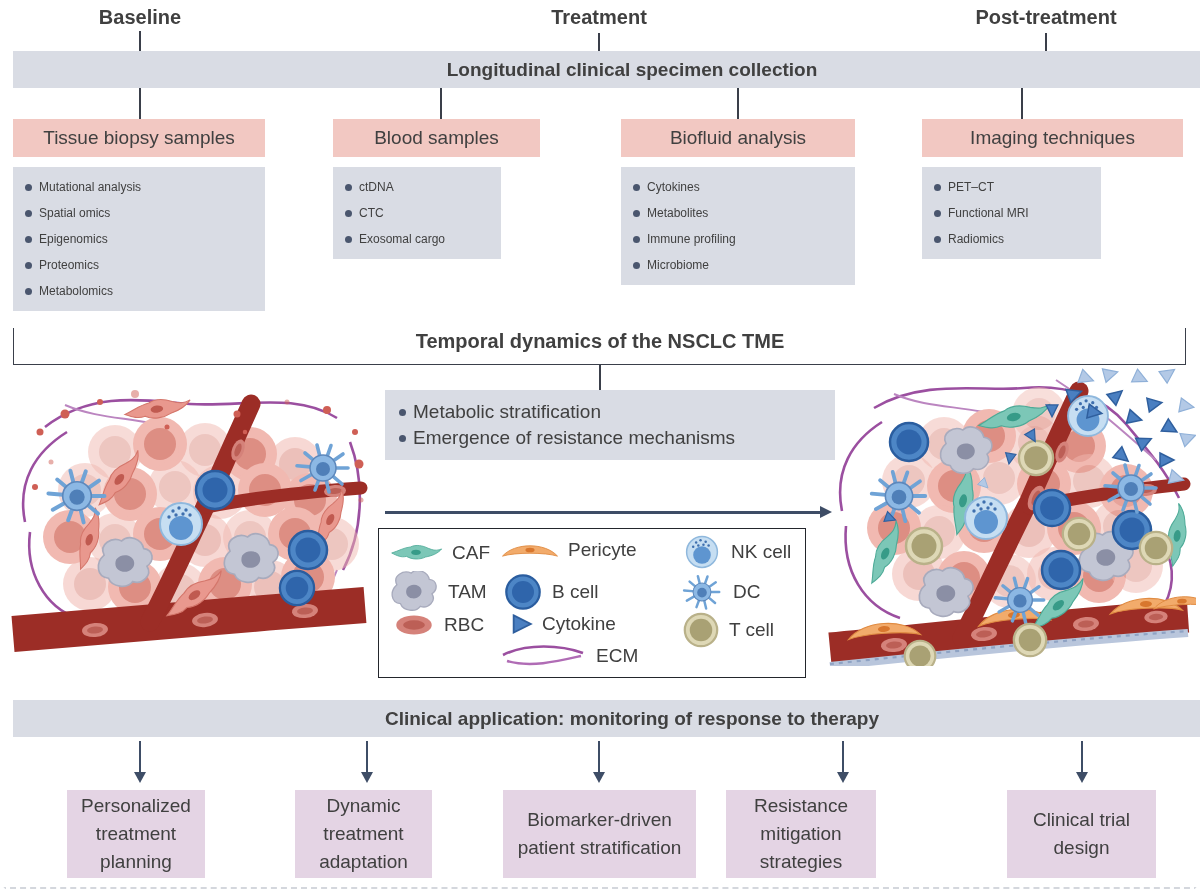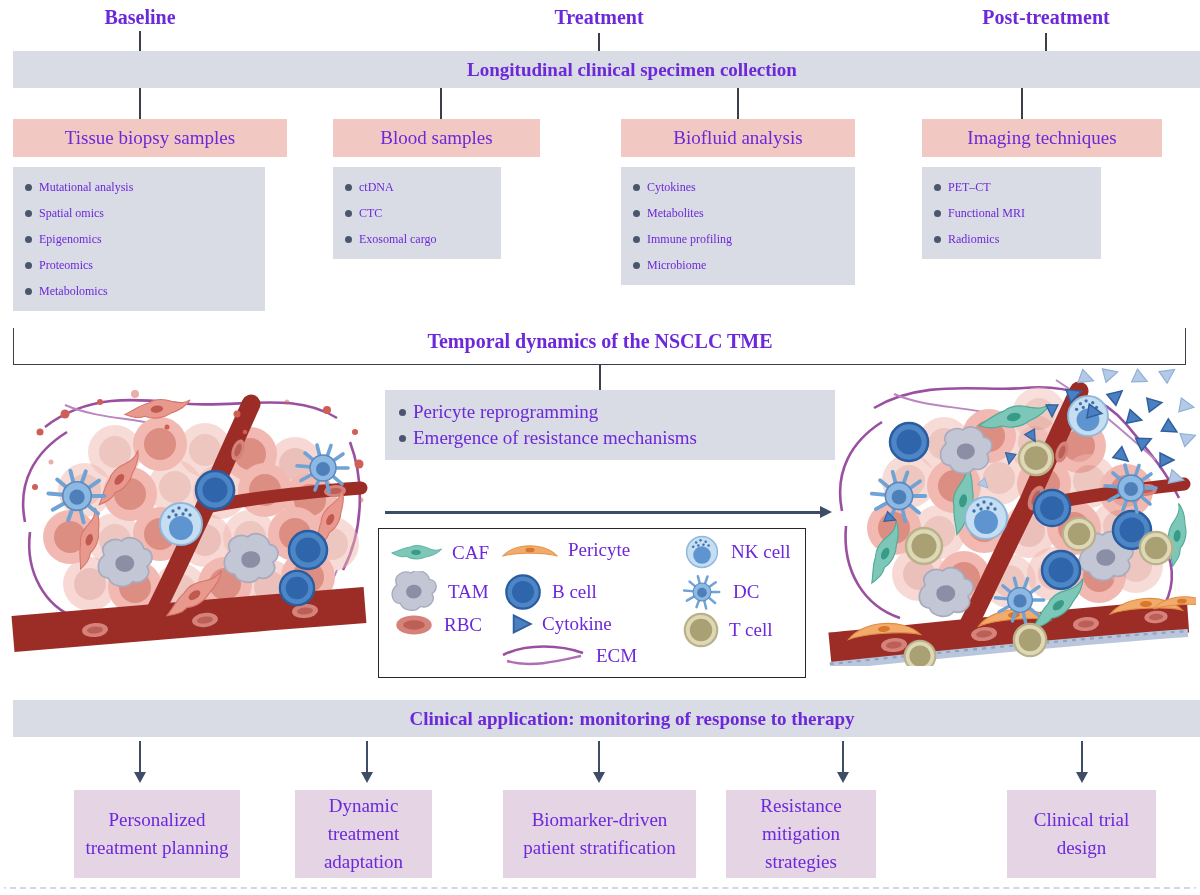--- a/index.html
+++ b/index.html
@@ -1,17 +1,17 @@
 <!DOCTYPE html>
 <html><head>
 <meta charset="utf-8">
 <style>
   html,body{margin:0;padding:0;background:#fff;}
   .canvas{position:relative;width:1200px;height:895px;background:#fff;overflow:hidden;
-          font-family:Liberation Serif, serif;color:#6d28d9;border-radius:19px;}
+          font-family:Liberation Sans, sans-serif;color:#404040;border-radius:19px;}
   .tl-label{position:absolute;top:6px;font-weight:bold;font-size:20px;transform:translateX(-50%);white-space:nowrap;}
   .tick{position:absolute;width:1.5px;background:#3a3f4a;}
   .banner{position:absolute;left:13px;width:1174px;height:37px;background:#d9dce4;
           display:flex;align-items:center;justify-content:center;font-weight:bold;font-size:19px;padding-left:32px;}
   .pink{position:absolute;top:119px;height:38px;background:#f2c8c2;
         display:flex;align-items:center;justify-content:center;font-size:19px;}
   .listbox{position:absolute;top:167px;background:#d9dce4;box-sizing:border-box;padding:7px 6px;}
   .listbox ul,.graybox ul{list-style:none;margin:0;padding:0;}
   .listbox li,.graybox li{position:relative;padding-left:20px;font-size:12px;line-height:26px;}
   .listbox li::before,.graybox li::before{content:"";position:absolute;left:6px;top:10px;width:7px;height:7px;
@@ -126,30 +126,30 @@
 
   <div class="banner" style="top:51px">
     <span>Longitudinal clinical specimen collection</span>
   </div>
 
   <div class="tick" style="left:139px;top:88px;height:31px"></div>
   <div class="tick" style="left:440px;top:88px;height:31px"></div>
   <div class="tick" style="left:737px;top:88px;height:31px"></div>
   <div class="tick" style="left:1021px;top:88px;height:31px"></div>
 
-  <div class="pink" style="left:13px;width:274px">
+  <div class="pink" style="left:13px;width:252px">
     <span>Tissue biopsy samples</span>
     </div>
   <div class="pink" style="left:333px;width:207px">
     <span>Blood samples</span>
     </div>
   <div class="pink" style="left:621px;width:234px">
     <span>Biofluid analysis</span>
     </div>
-  <div class="pink" style="left:922px;width:240px">
+  <div class="pink" style="left:922px;width:261px">
     <span>Imaging techniques</span>
     </div>
 
   <div class="listbox" style="left:13px;width:252px">
     <ul>
       <li>Mutational analysis</li>
       <li>Spatial omics</li>
       <li>Epigenomics</li>
       <li>Proteomics</li>
       <li>Metabolomics</li>
@@ -260,21 +260,21 @@
         <use href="#s-dot" transform="translate(354,92) scale(0.9)"></use>
       <use href="#s-dot" transform="translate(30,115) scale(0.6)"></use>
         <use href="#s-dot" transform="translate(46,90) scale(0.5)" opacity="0.5"></use>
       <use href="#s-dot" transform="translate(356,128) scale(0.5)" opacity="0.5"></use>
         <use href="#s-dot" transform="translate(240,60) scale(0.45)"></use>
     </g>
   </svg>
 
   <div class="graybox">
     <ul>
-      <li>Pericyte reprogramming</li>
+      <li>Metabolic stratification</li>
       <li>Emergence of resistance mechanisms</li>
     </ul>
   </div>
   <div class="harrow"></div>
 
   <div class="legend">
     <div class="leg-item" style="left:10px;top:10px">
       <svg width="54" height="28" viewBox="-40 -14 80 28">
           <use href="#s-caf"></use>
         </svg>
@@ -450,21 +450,21 @@
   <div class="banner" style="top:700px">
     <span>Clinical application: monitoring of response to therapy</span>
   </div>
 
   <div class="varrow" style="left:139px"></div>
   <div class="varrow" style="left:366px"></div>
   <div class="varrow" style="left:598px"></div>
   <div class="varrow" style="left:842px"></div>
   <div class="varrow" style="left:1081px"></div>
 
-  <div class="purple" style="left:74px;width:166px">
+  <div class="purple" style="left:67px;width:138px">
     <span>Personalized treatment planning</span>
     </div>
   <div class="purple" style="left:295px;width:137px">
     <span>Dynamic treatment adaptation</span>
     </div>
   <div class="purple" style="left:503px;width:193px">
     <span>Biomarker-driven patient stratification</span>
     </div>
   <div class="purple" style="left:726px;width:150px">
     <span>Resistance mitigation strategies</span>

